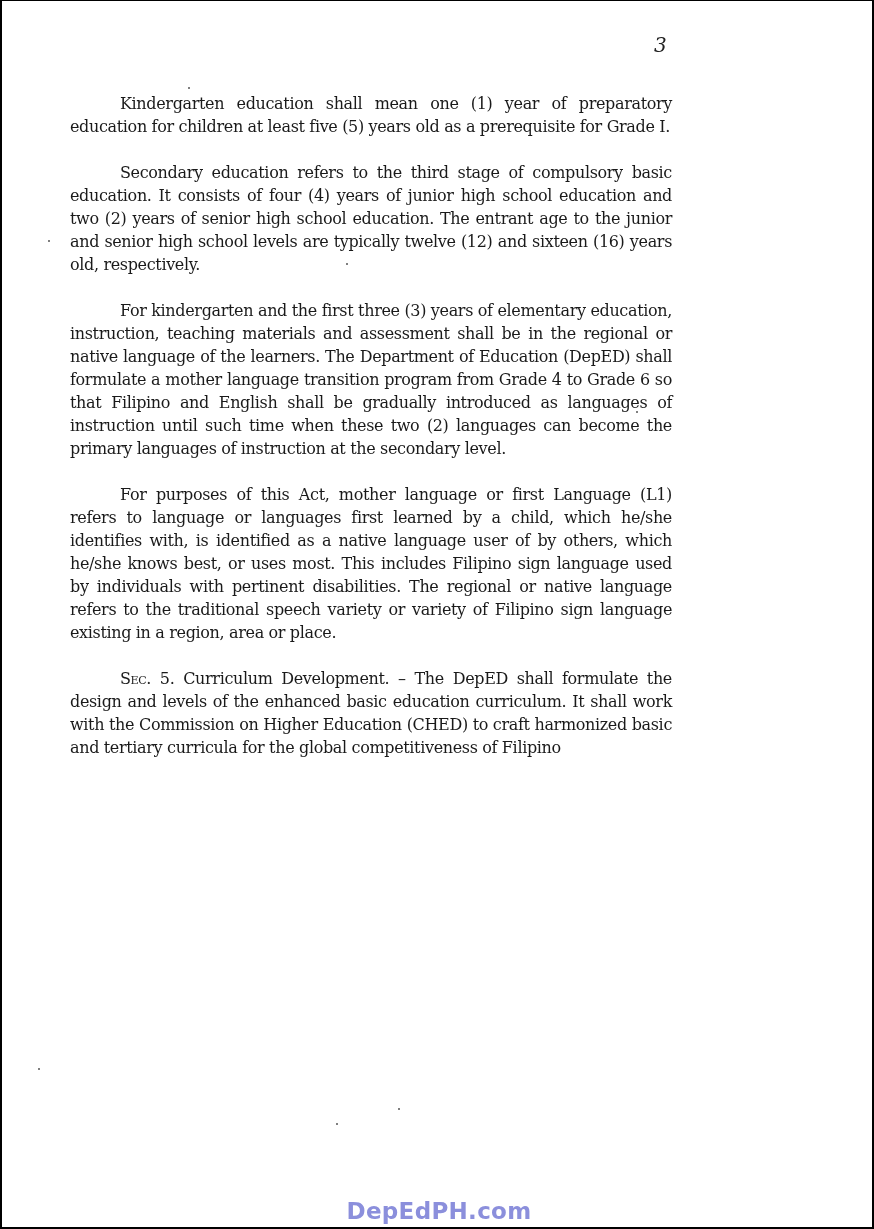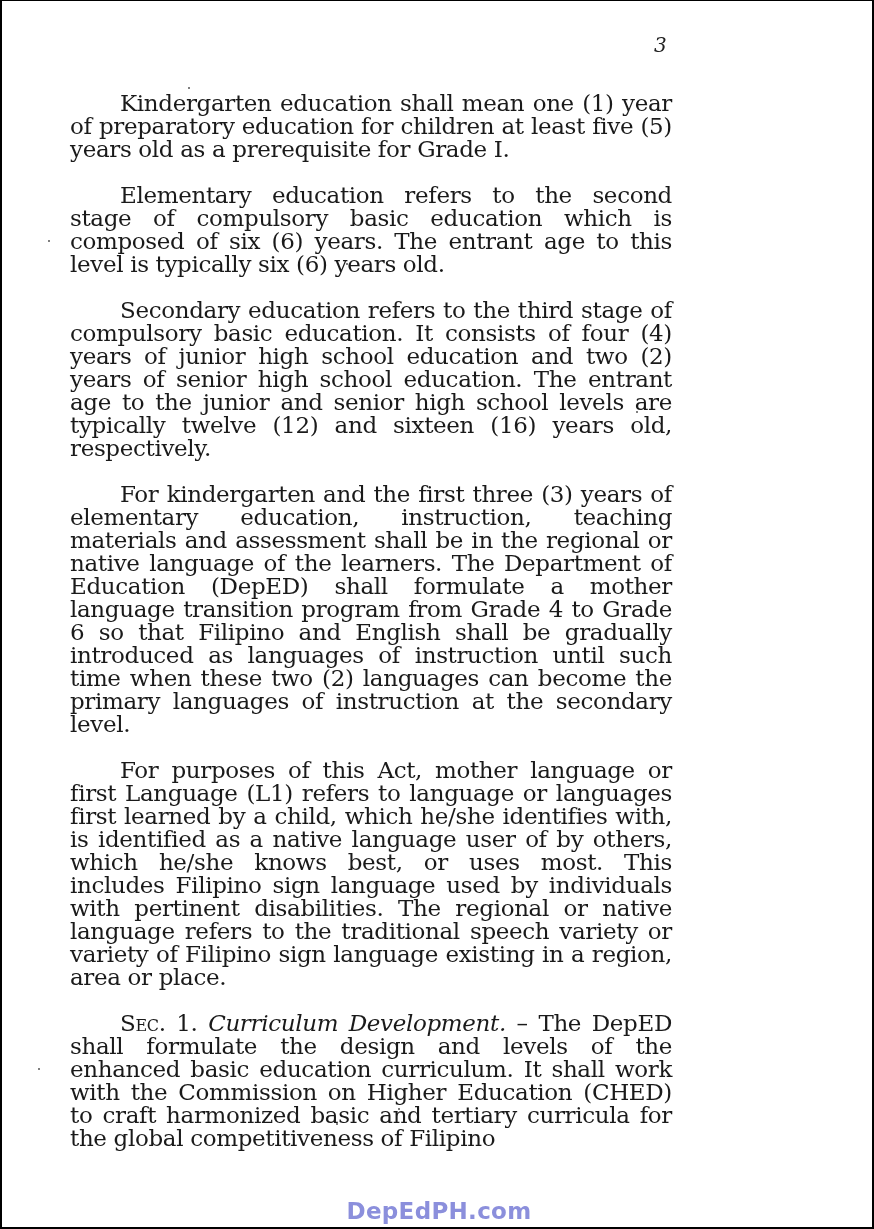--- a/index.html
+++ b/index.html
@@ -34,32 +34,32 @@
       font-style: italic;
       font-size: 20px;
       color: #222;
     }
     .body-text {
       position: absolute;
       left: 68px;
       top: 91px;
       width: 602px;
       font-family: "DejaVu Serif", serif;
-      font-size: 23px;
+      font-size: 16px;
       line-height: 23px;
       color: #1a1a1a;
       letter-spacing: -0.35px;
     }
     .para {
       margin: 0 0 23px 0;
       text-align: justify;
       text-indent: 50px;
     }
     .sec-label { font-variant: small-caps; }
-    .sec-title { font-style: italic; }
+    .sec-title { }
     .watermark {
       position: absolute;
       left: 0;
       width: 874px;
       top: 1197px;
       text-align: center;
       font-family: "DejaVu Sans", sans-serif;
       font-weight: bold;
       font-size: 23px;
       color: #8b8fdc;
@@ -75,25 +75,24 @@
   </style>
 </head>
 <body>
 
 <div class="page">
 
   <div class="page-number">3</div>
 
   <div class="body-text">
     <p class="para">Kindergarten education shall mean one (1) year of preparatory education for children at least five (5) years old as a prerequisite for Grade I.</p>
-    <p class="para">Elementary education refers to the second stage of compulsory basic education which is composed of six (6) years. The entrant age to this level is typically six (6) years old.</p>
     <p class="para">Secondary education refers to the third stage of compulsory basic education. It consists of four (4) years of junior high school education and two (2) years of senior high school education. The entrant age to the junior and senior high school levels are typically twelve (12) and sixteen (16) years old, respectively.</p>
     <p class="para">For kindergarten and the first three (3) years of elementary education, instruction, teaching materials and assessment shall be in the regional or native language of the learners. The Department of Education (DepED) shall formulate a mother language transition program from Grade 4 to Grade 6 so that Filipino and English shall be gradually introduced as languages of instruction until such time when these two (2) languages can become the primary languages of instruction at the secondary level.</p>
     <p class="para">For purposes of this Act, mother language or first Language (L1) refers to language or languages first learned by a child, which he/she identifies with, is identified as a native language user of by others, which he/she knows best, or uses most. This includes Filipino sign language used by individuals with pertinent disabilities. The regional or native language refers to the traditional speech variety or variety of Filipino sign language existing in a region, area or place.</p>
-    <p class="para"><span class="sec-label">Sec. 1.</span> <span class="sec-title">Curriculum Development.</span><span> – </span><span>The DepED shall formulate the design and levels of the enhanced basic education curriculum. It shall work with the Commission on Higher Education (CHED) to craft harmonized basic and tertiary curricula for the global competitiveness of Filipino</span></p>
+    <p class="para"><span class="sec-label">Sec. 5.</span> <span class="sec-title">Curriculum Development.</span><span> – </span><span>The DepED shall formulate the design and levels of the enhanced basic education curriculum. It shall work with the Commission on Higher Education (CHED) to craft harmonized basic and tertiary curricula for the global competitiveness of Filipino</span></p>
   </div>
 
   <span class="speck" style="left:186px; top:86px;"></span>
   <span class="speck" style="left:46px; top:239px;"></span>
   <span class="speck" style="left:344px; top:262px;"></span>
   <span class="speck" style="left:634px; top:410px;"></span>
   <span class="speck" style="left:36px; top:1067px;"></span>
   <span class="speck" style="left:396px; top:1107px;"></span>
   <span class="speck" style="left:334px; top:1122px;"></span>
 

